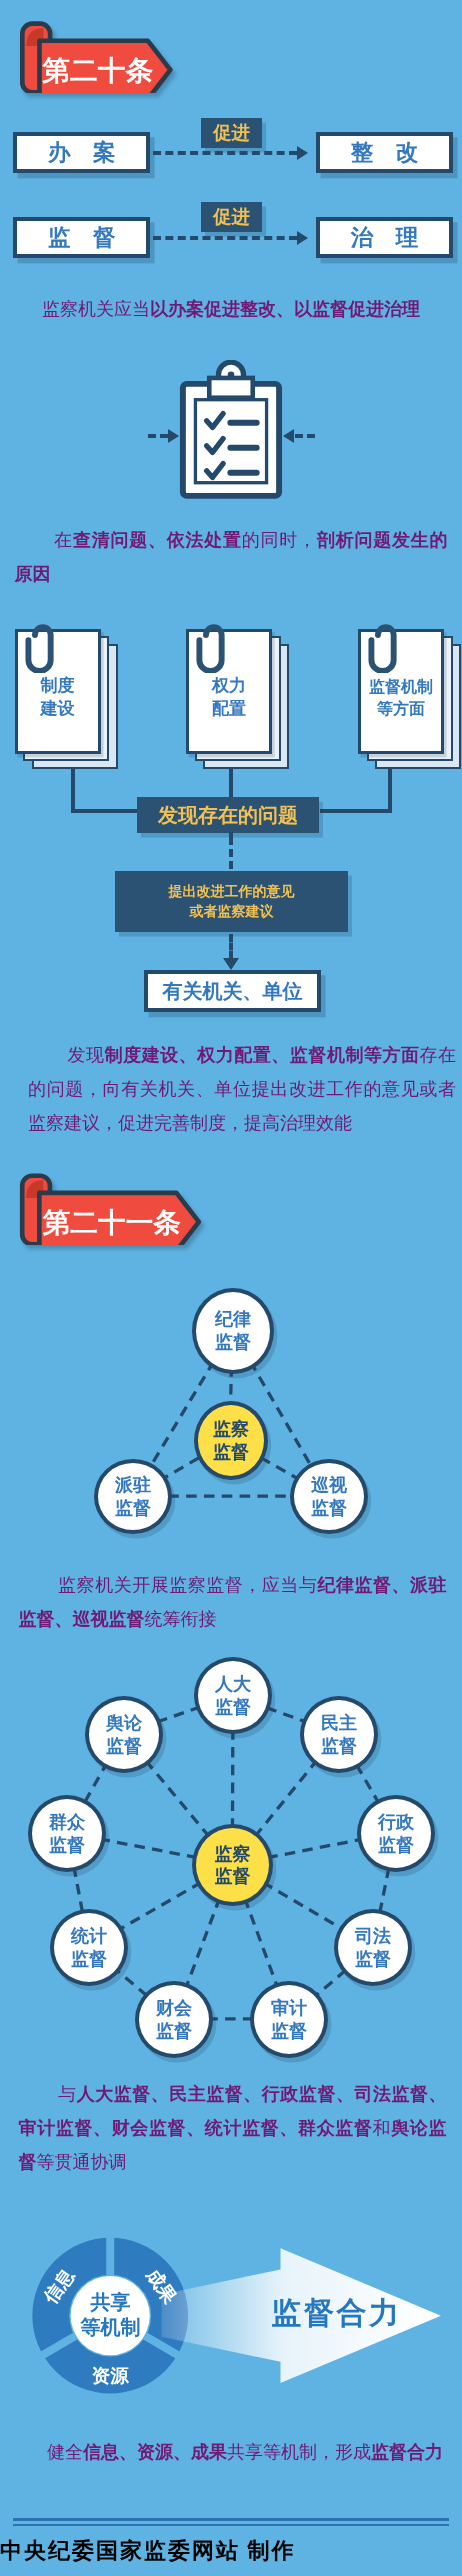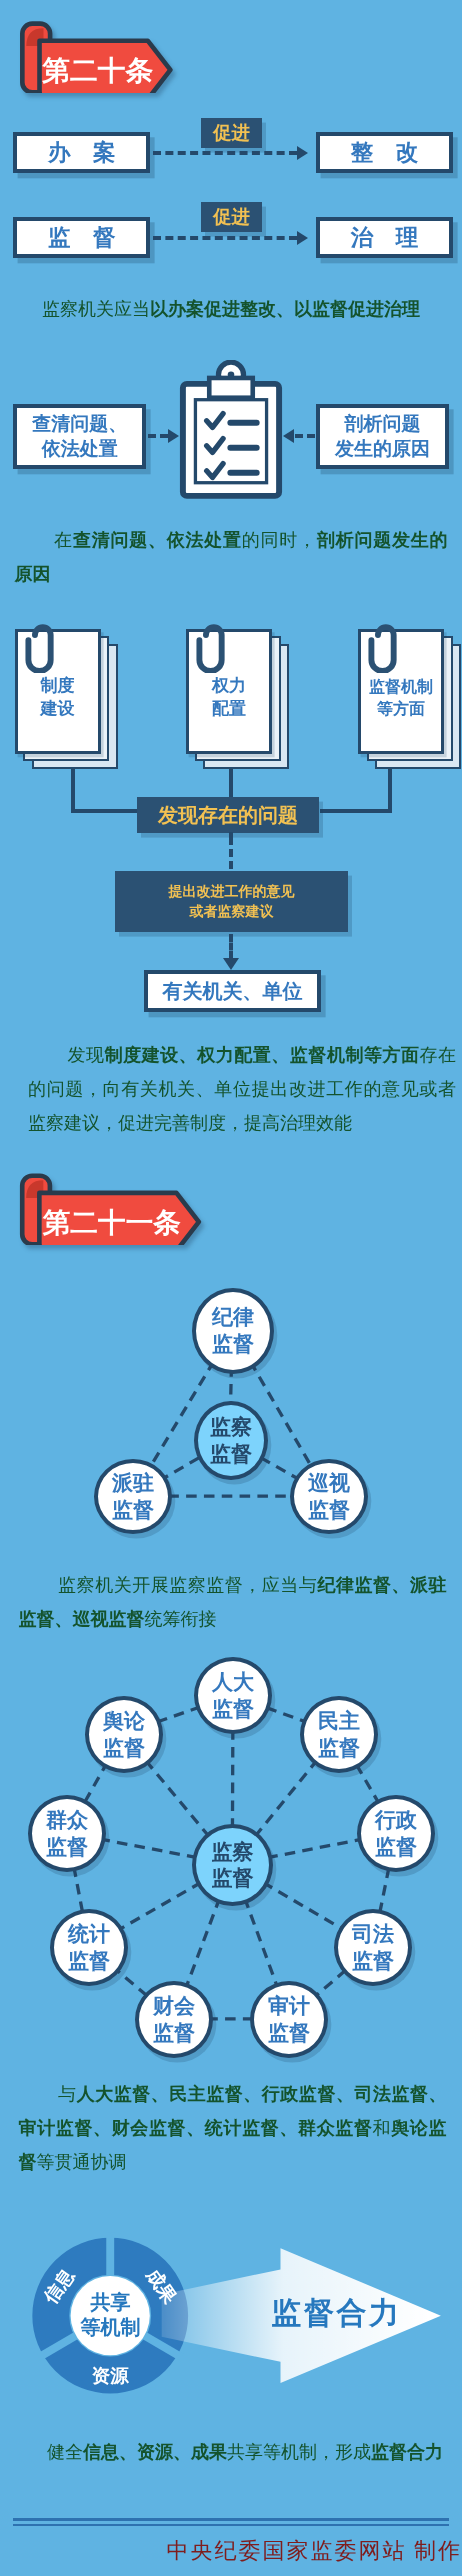--- a/index.html
+++ b/index.html
@@ -17,44 +17,44 @@
   
   .hdash{position:absolute;border-top:4px dashed #24496B;}
   .vdash{position:absolute;border-left:4px dashed #24496B;}
   .tri-r{position:absolute;width:0;height:0;border-top:7.3px solid transparent;border-bottom:7.3px solid transparent;border-left:11.2px solid #24496B;}
   .tri-l{position:absolute;width:0;height:0;border-top:7.3px solid transparent;border-bottom:7.3px solid transparent;border-right:11.2px solid #24496B;}
   .tri-d{position:absolute;width:0;height:0;border-left:8.6px solid transparent;border-right:8.6px solid transparent;border-top:12px solid #24496B;}
   .sline{position:absolute;background:#24496B;}
   
   .circle{position:absolute;border-radius:50%;background:#fff;border:4px solid #24496B;
           box-shadow:3.3px 4.6px 0 rgba(23,62,97,.20);display:flex;align-items:center;justify-content:center;
-          text-align:center;color:#3478BE;font-weight:bold;font-size:21px;line-height:1.25;white-space:pre-line;box-sizing:border-box;}
-  .circle.orange{background:#7dd3fc;color:#24496B;}
-  
-  .cap{position:absolute;color:#14532d;font-size:18px;line-height:34px;}
+          text-align:center;color:#3478BE;font-weight:bold;font-size:18px;line-height:1.25;white-space:pre-line;box-sizing:border-box;}
+  .circle.orange{background:#fde047;color:#24496B;}
+  
+  .cap{position:absolute;color:#701a75;font-size:18px;line-height:34px;}
   .cap .b{font-weight:bold;}
   .cap.center{text-align:center;}
   .cap.just{text-align:justify;text-indent:2.2em;}
   
   .docstack{position:absolute;width:160;height:142px;}
   .docpage{position:absolute;width:86px;height:125px;box-sizing:border-box;}
   .docback2{left:17px;top:14.5px;background:#D9E7F2;border:2.6px solid #24496B;}
   .docback1{left:8.6px;top:7.3px;background:#EAF2F8;border:2.6px solid #24496B;}
   .docfront{left:0;top:0;background:#fff;border:3.3px solid #24496B;box-shadow:2.6px 3.3px 0 rgba(23,62,97,.18);
             display:flex;align-items:center;justify-content:center;text-align:center;
             color:#3478BE;font-weight:bold;font-size:17px;line-height:1.35;white-space:pre-line;padding-top:12px;}
   .banner-shadow{filter:drop-shadow(3.3px 4.6px 2px rgba(20,50,80,.30));}
   .diag-svg{position:absolute;left:0;top:0;}
   .wheel-center{position:absolute;display:flex;align-items:center;justify-content:center;text-align:center;
                 color:#2678BE;font-weight:bold;font-size:20px;line-height:1.25;white-space:pre-line;}
   .arrow-label{position:absolute;display:flex;align-items:center;justify-content:center;
                color:#2678BE;font-weight:bold;font-size:30px;letter-spacing:2.6px;}
   .footer-line{position:absolute;background:#2E72B0;}
-  .footer{position:absolute;color:#7f1d1d;text-align:right;font-family:"Liberation Serif","DejaVu Serif",serif;
-          font-size:22px;letter-spacing:2px;}
+  .footer{position:absolute;color:#000000;text-align:left;font-family:"Liberation Serif","DejaVu Serif",serif;
+          font-size:22px;letter-spacing:2px;font-weight:bold;}
 </style>
 </head>
 <body>
 
 <div class="page">
 
   <svg class="abs banner-shadow" style="left:13.2px;top:16.5px;" width="172" height="76" viewBox="0 0 260 115">
     <rect x="14" y="10" width="42" height="104" rx="15" fill="#F04B3F" stroke="#2A3B4C" stroke-width="7"></rect>
     <path d="M20,44 Q20,17 46,17 L46,44 Z" fill="#C8382C"></path>
     <path d="M40,36 L204,36 L238,80 L204,124 L52,124 Q40,124 40,112 Z" fill="#F04B3F" stroke="#2A3B4C" stroke-width="7" stroke-linejoin="round"></path>
@@ -68,44 +68,40 @@
   <div class="wbox" style="left:13.2px;top:217px;width:129px;height:33px;">监　督</div>
 
   <div class="wbox" style="left:316px;top:132px;width:129px;height:33px;">整　改</div>
   <div class="nbox" style="left:201px;top:202px;width:61px;height:30px;font-size:18.5px;">促进</div>
   <div class="hdash" style="left:153px;top:236px;width:144px;"></div>
   <div class="tri-r" style="left:297px;top:231px;"></div>
   <div class="wbox" style="left:316px;top:217px;width:129px;height:33px;">治　理</div>
 
   <div class="cap center" style="left:0;top:292px;width:462px;"><span>监察机关应当</span><span class="b">以办案促进整改、以监督促进治理</span></div>
 
-  <div class="wbox" style="left:13.2px;top:404px;width:125px;height:57px;font-size:19px;">查清问题、
-依法处置</div>
 
   <svg class="abs" style="left:175px;top:360px;" width="112" height="142" viewBox="0 0 170 215">
     <circle cx="85" cy="22" r="19" fill="#fff" stroke="#24496B" stroke-width="8"></circle>
     <circle cx="85" cy="22" r="5" fill="#24496B"></circle>
     <rect x="12" y="36" width="146" height="170" rx="6" fill="#fff" stroke="#24496B" stroke-width="9"></rect>
     <rect x="52" y="27" width="66" height="30" fill="#fff" stroke="#24496B" stroke-width="7"></rect>
     <rect x="31" y="60" width="108" height="126" fill="#fff" stroke="#24496B" stroke-width="5"></rect>
     <path d="M48,92 l9,10 l16,-21" fill="none" stroke="#24496B" stroke-width="8" stroke-linecap="round" stroke-linejoin="round"></path>
     <line x1="84" y1="95" x2="124" y2="95" stroke="#24496B" stroke-width="9" stroke-linecap="round"></line>
     <path d="M48,130 l9,10 l16,-21" fill="none" stroke="#24496B" stroke-width="8" stroke-linecap="round" stroke-linejoin="round"></path>
     <line x1="84" y1="133" x2="124" y2="133" stroke="#24496B" stroke-width="9" stroke-linecap="round"></line>
     <path d="M48,168 l9,10 l16,-21" fill="none" stroke="#24496B" stroke-width="8" stroke-linecap="round" stroke-linejoin="round"></path>
     <line x1="84" y1="171" x2="124" y2="171" stroke="#24496B" stroke-width="9" stroke-linecap="round"></line>
   </svg>
 
   <div class="hdash" style="left:148px;top:434px;width:20px;"></div>
   <div class="tri-r" style="left:168px;top:429px;"></div>
   <div class="tri-l" style="left:283px;top:429px;"></div>
   <div class="hdash" style="left:295px;top:434px;width:20px;"></div>
 
-  <div class="wbox" style="left:316px;top:404px;width:125px;height:57px;font-size:19px;">剖析问题
-发生的原因</div>
 
   <div class="cap just" style="left:14.5px;top:523px;width:433px;"><span>在</span><span class="b">查清问题、依法处置</span><span>的同时，</span><span class="b">剖析问题发生的原因</span></div>
 
   <div class="docstack" style="left:14.5px;top:629px;">
     <div class="docpage docback2"></div>
     <div class="docpage docback1"></div>
     <div class="docpage docfront">制度
 建设</div>
     <svg class="abs" style="left:8px;top:-10.6px;" width="37" height="55" viewBox="0 0 56 84">
       <path d="M18,26 a12,12 0 0 1 24,0 v38 a17,17 0 0 1 -34,0 V34" fill="none" stroke="#2B5173" stroke-width="9" stroke-linecap="round"></path>

